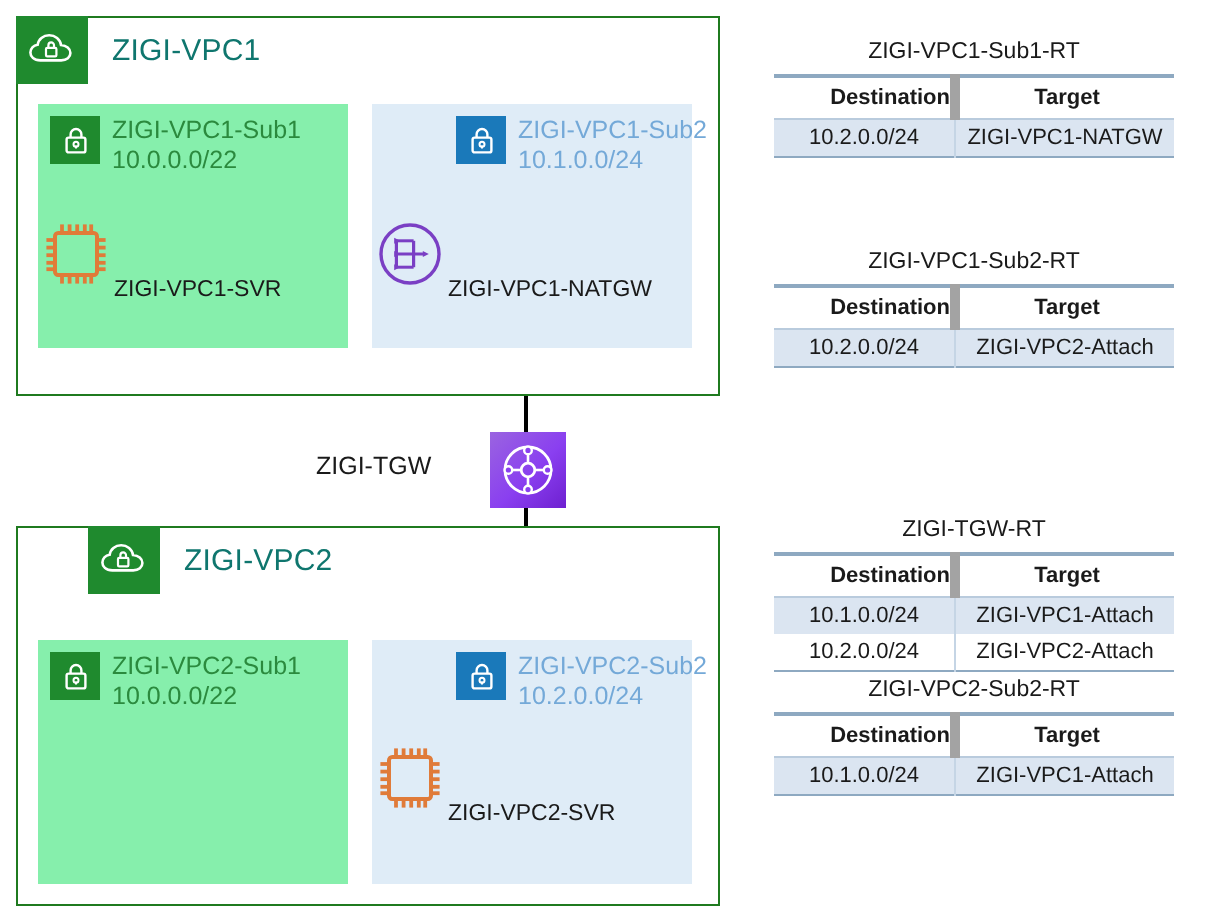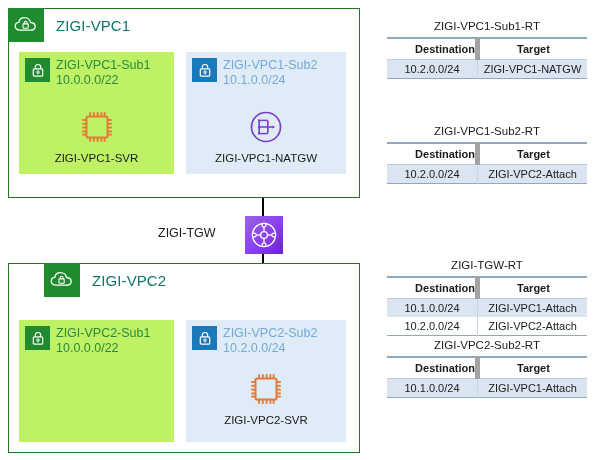--- a/index.html
+++ b/index.html
@@ -47,22 +47,22 @@
     margin-left: 12px;
     white-space: nowrap;
     letter-spacing: 0.1px;
   }
 
   
   .subnet {
     position: absolute;
     box-sizing: border-box;
   }
-  .subnet-green { background: #bef264; }
-  .subnet-blue  { background: #dfecf7; }
+  .subnet-green { background: #86efac; }
+  .subnet-blue  { background: #dfecf7; padding-left: 36px; }
 
   #vpc1-sub1 { left: 19px;  top: 52px;  width: 155px; height: 122px; }
   #vpc1-sub2 { left: 186px; top: 52px;  width: 160px; height: 122px; }
   #vpc2-sub1 { left: 19px;  top: 320px; width: 155px; height: 122px; }
   #vpc2-sub2 { left: 186px; top: 320px; width: 160px; height: 122px; }
 
   .subnet-head {
     display: flex;
     align-items: flex-start;
     padding: 6px 0 0 6px;
@@ -84,22 +84,22 @@
   .subnet-name { font-size: 12.5px; white-space: nowrap; }
   .subnet-cidr { font-size: 12.5px; white-space: nowrap; }
   .txt-green { color: #2b8a3e; }
   .txt-blue  { color: #74a9d8; }
 
   .resource {
     position: absolute;
     left: 0;
     right: 0;
     display: flex;
-    flex-direction: column;
-    align-items: center;
+    flex-direction: row;
+    align-items: flex-end;
   }
   .resource-caption {
     font-size: 11.5px;
     color: #1a1a1a;
     margin-top: 2px;
     white-space: nowrap;
   }
 
   
   .connector {

